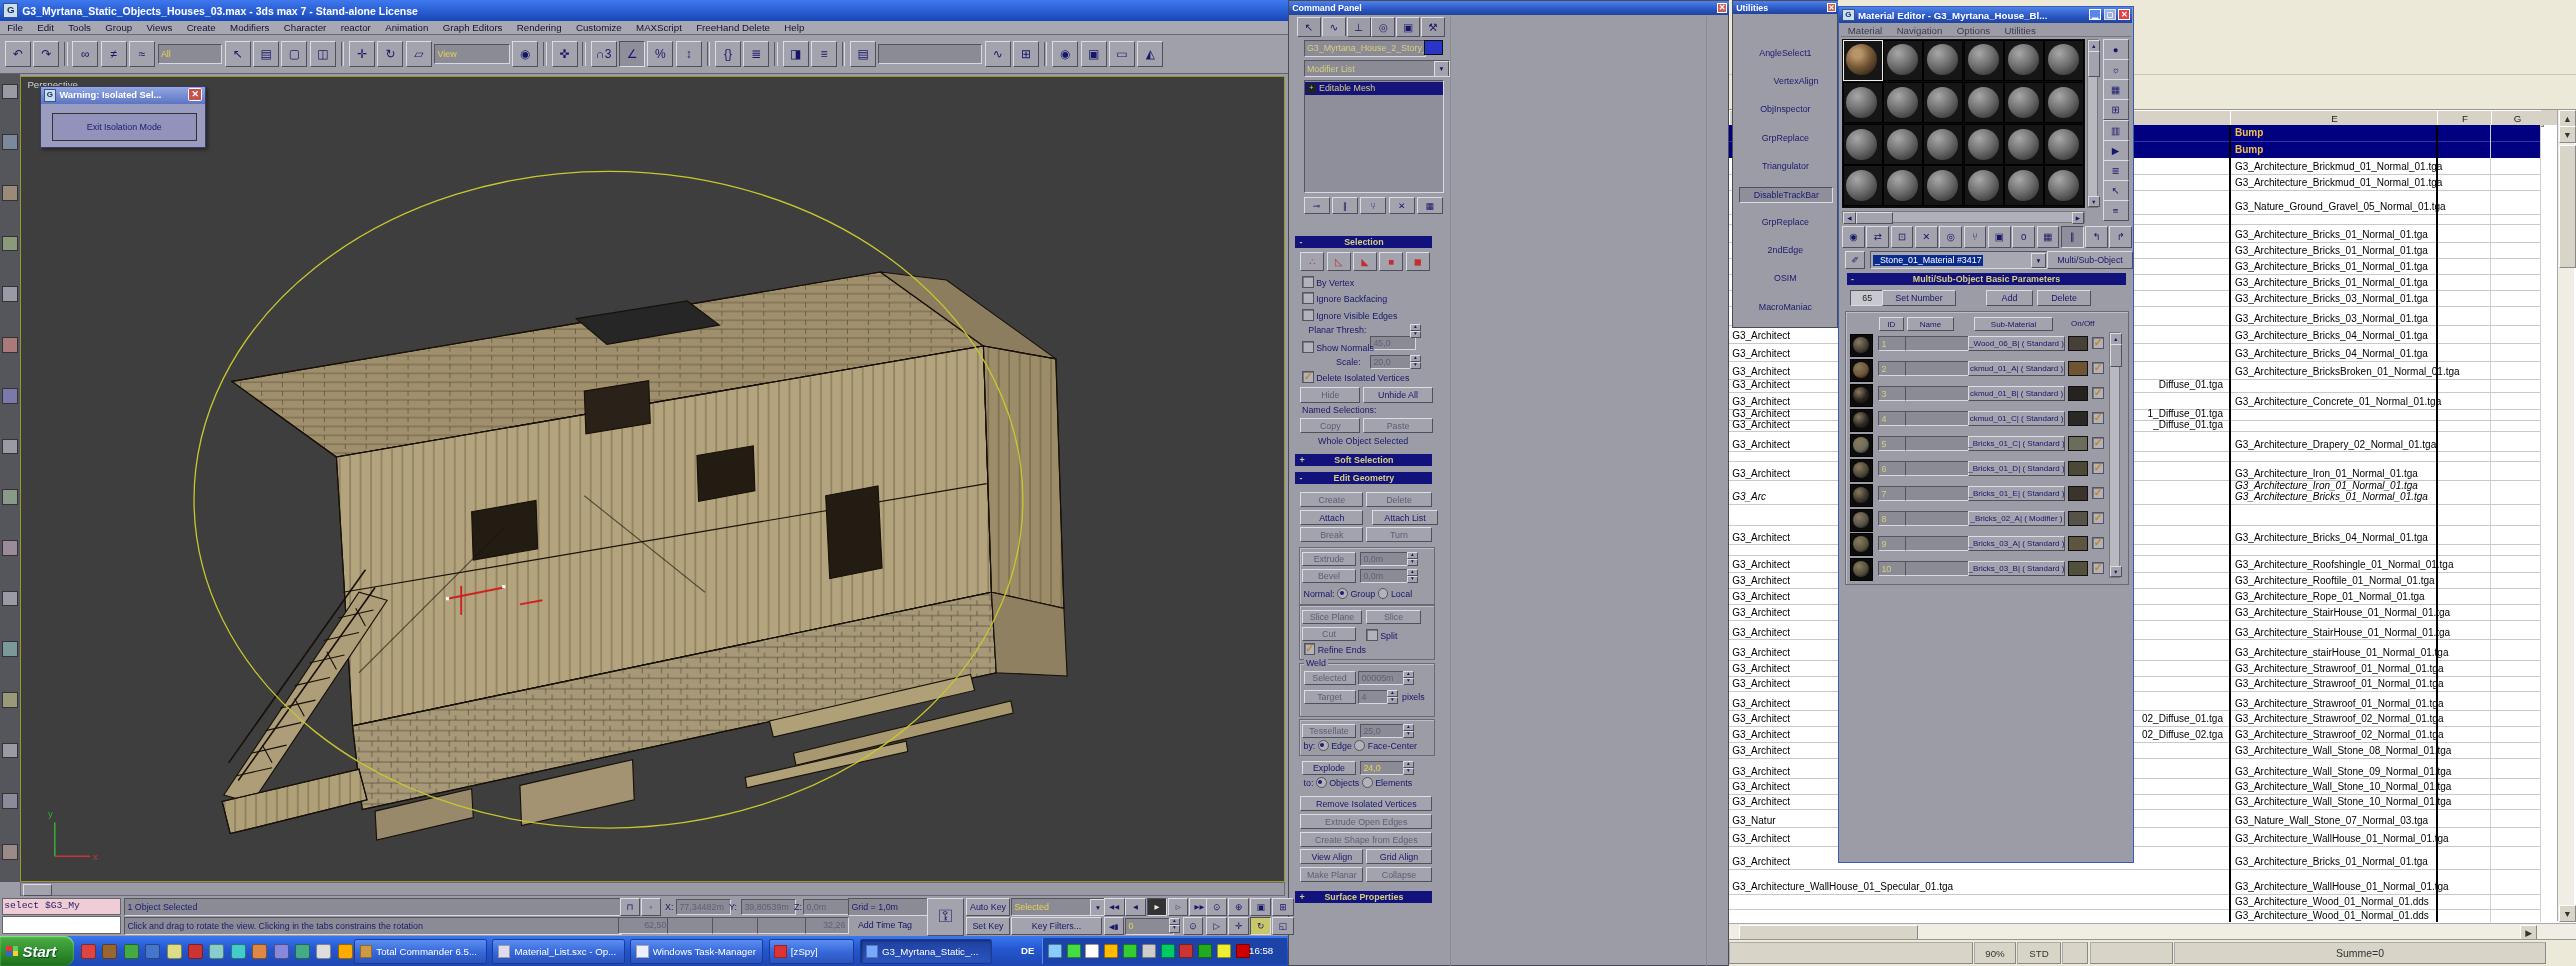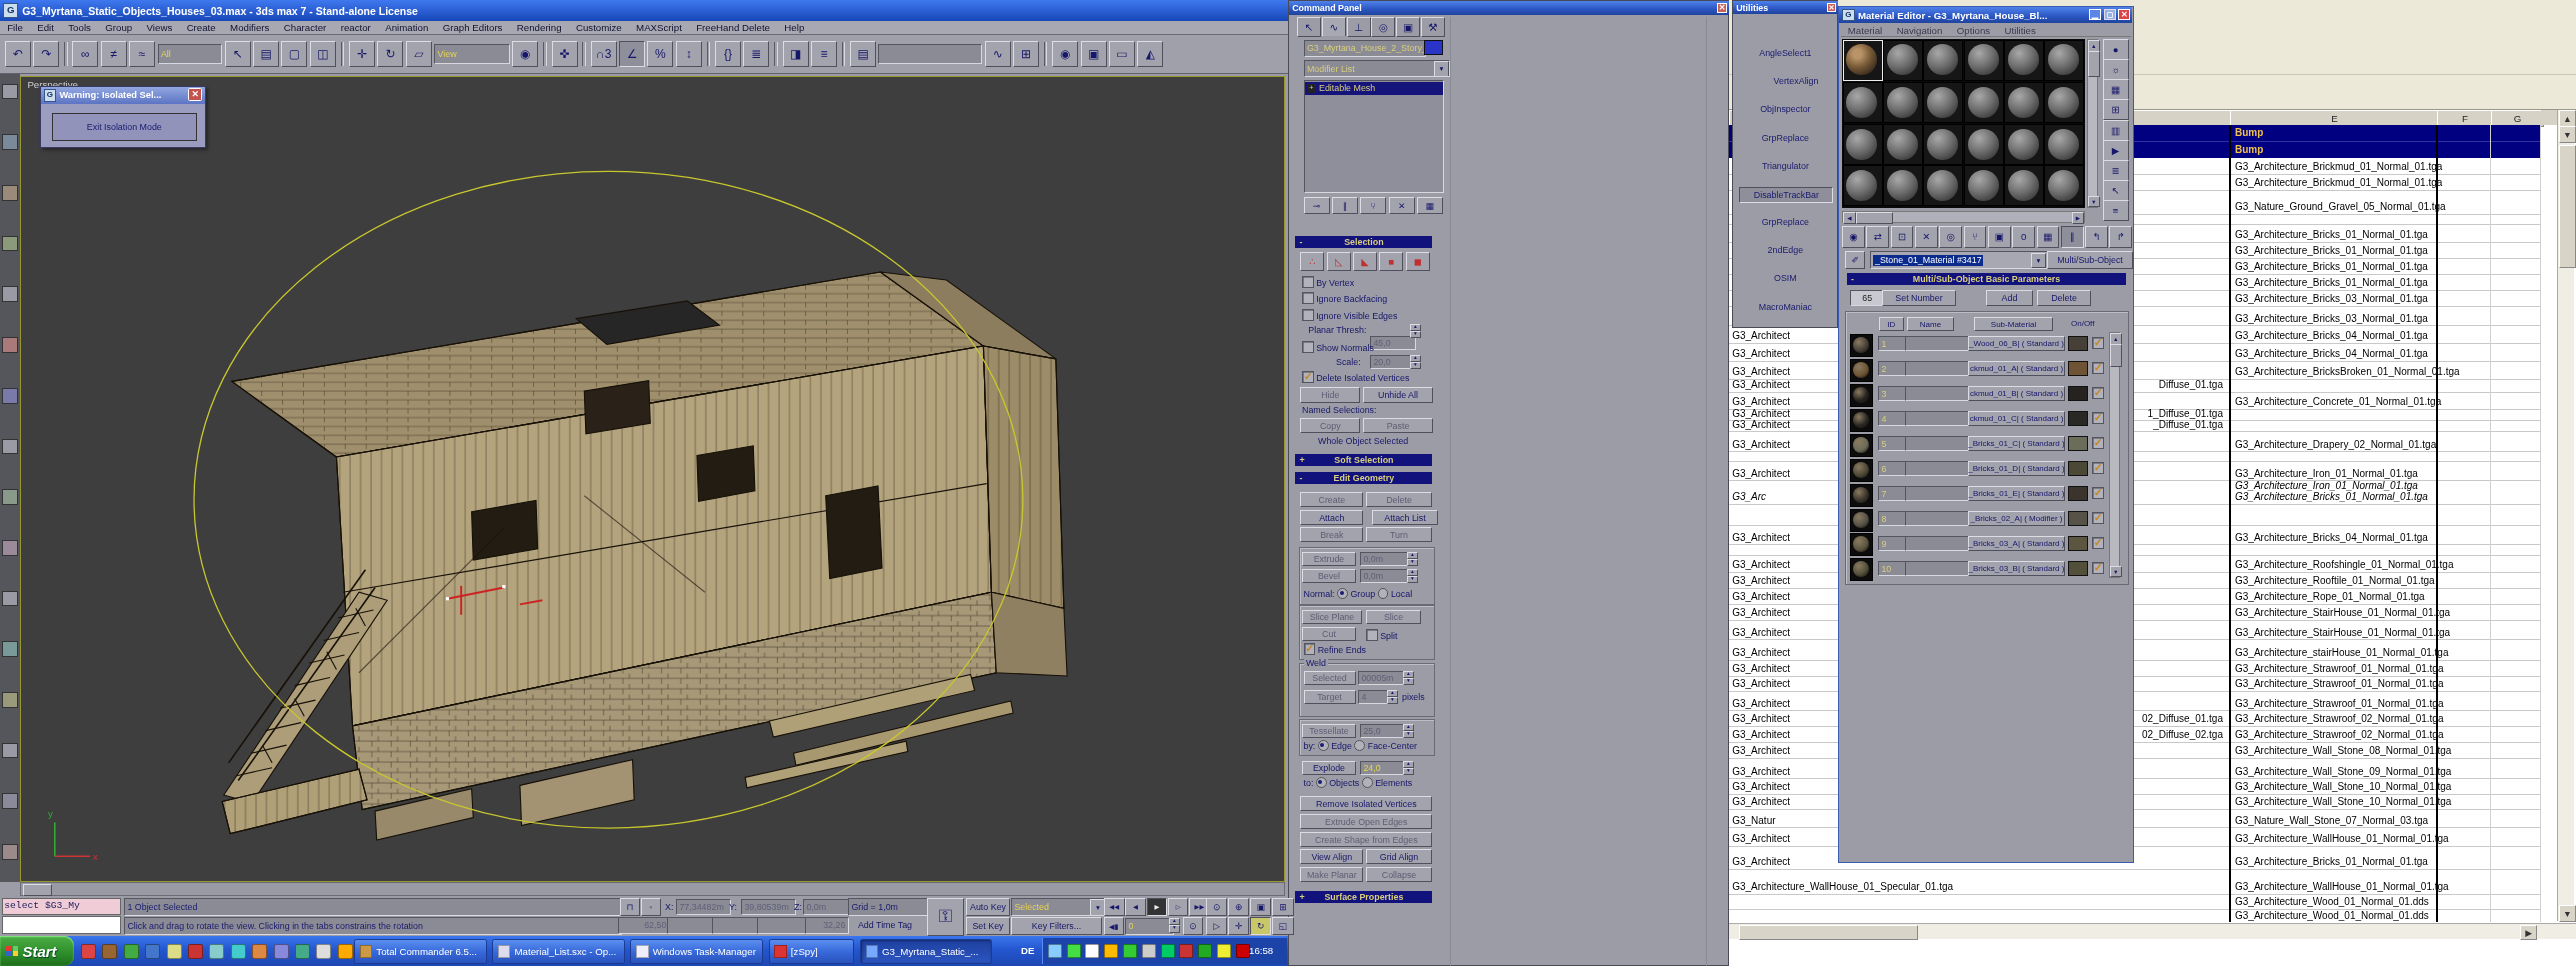--- a/index.html
+++ b/index.html
@@ -228,20 +228,28 @@
       <div class="sbx" style="position:absolute;left:0.8px;top:16px;width:15.3px;height:15.3px">▼</div>
       <div class="sbx" style="position:absolute;left:0.8px;top:35px;width:15.3px;height:121px"></div>
       <div class="sbx" style="position:absolute;left:0.8px;top:795px;width:15.3px;height:15.3px">▼</div>
     </div>
 
     <div class="t" style="left:0;top:923px;width:1288px;height:16px;background:#f0eee4;border-top:0.8px solid #aaa">
       <div class="sbx" style="position:absolute;left:1232px;top:0.8px;width:15.3px;height:13.7px">▶</div>
       <div class="sbx" style="position:absolute;left:451px;top:0.8px;width:177px;height:13.7px"></div>
     </div>
 
+    <div class="t" style="left:0;top:939px;width:1288px;height:26.6px;background:#ece9d8;border-top:0.8px solid #9a968a">
+      <div class="sbx" style="position:absolute;left:441px;top:2.4px;width:242px;height:19.3px;border-style:inset"></div>
+      <div class="sbx" style="position:absolute;left:686px;top:2.4px;width:40px;height:19.3px;border-style:inset;font-size:9.7px">90%</div>
+      <div class="sbx" style="position:absolute;left:729px;top:2.4px;width:42px;height:19.3px;border-style:inset;font-size:9.7px">STD</div>
+      <div class="sbx" style="position:absolute;left:774px;top:2.4px;width:24px;height:19.3px;border-style:inset"></div>
+      <div class="sbx" style="position:absolute;left:802px;top:2.4px;width:81px;height:19.3px;border-style:inset"></div>
+      <div class="sbx" style="position:absolute;left:886px;top:2.4px;width:370px;height:19.3px;border-style:inset;font-size:10.5px">Summe=0</div>
+    </div>
   </div>
 
   <div class="t win" id="cp" style="left:1288px;top:0;width:441px;height:966px;border:0.8px solid #4a4a56">
     <div class="tbar t" style="left:0;top:0;width:440px;height:13.7px;font-size:8.9px">
       <span>Command Panel</span>
       <div class="t" style="right:1.6px;top:1.6px;width:10.5px;height:10.5px;background:#c86058;border:0.8px solid #fff;color:#fff;font-size:8px;line-height:8.9px;text-align:center">✕</div>
     </div>
     <div id="cp-tabs" class="t" style="left:8px;top:16px;height:18.5px"><div class="btn" style="position: relative; display: inline-flex; width: 22px; height: 17.7px; margin-right: 0.8px; font-size: 10.5px; vertical-align: top; background: rgb(156, 156, 166); border-bottom: 0.8px solid rgb(80, 80, 92);">↖</div><div class="btn" style="position: relative; display: inline-flex; width: 22px; height: 17.7px; margin-right: 0.8px; font-size: 10.5px; vertical-align: top; background: rgb(168, 168, 178); border-bottom: none;">∿</div><div class="btn" style="position: relative; display: inline-flex; width: 22px; height: 17.7px; margin-right: 0.8px; font-size: 10.5px; vertical-align: top; background: rgb(156, 156, 166); border-bottom: 0.8px solid rgb(80, 80, 92);">⊥</div><div class="btn" style="position: relative; display: inline-flex; width: 22px; height: 17.7px; margin-right: 0.8px; font-size: 10.5px; vertical-align: top; background: rgb(156, 156, 166); border-bottom: 0.8px solid rgb(80, 80, 92);">◎</div><div class="btn" style="position: relative; display: inline-flex; width: 22px; height: 17.7px; margin-right: 0.8px; font-size: 10.5px; vertical-align: top; background: rgb(156, 156, 166); border-bottom: 0.8px solid rgb(80, 80, 92);">▣</div><div class="btn" style="position: relative; display: inline-flex; width: 22px; height: 17.7px; margin-right: 0.8px; font-size: 10.5px; vertical-align: top; background: rgb(156, 156, 166); border-bottom: 0.8px solid rgb(80, 80, 92);">⚒</div></div>
     <div class="fld" style="position:absolute;left:14.5px;top:39px;width:116px;height:14.5px;color:#d8cf7c;font-size:8.9px">G3_Myrtana_House_2_Story_</div>
     <div class="t" style="left:135px;top:39px;width:19.3px;height:14.5px;background:#2a35c8;border:0.8px solid #111"></div>

